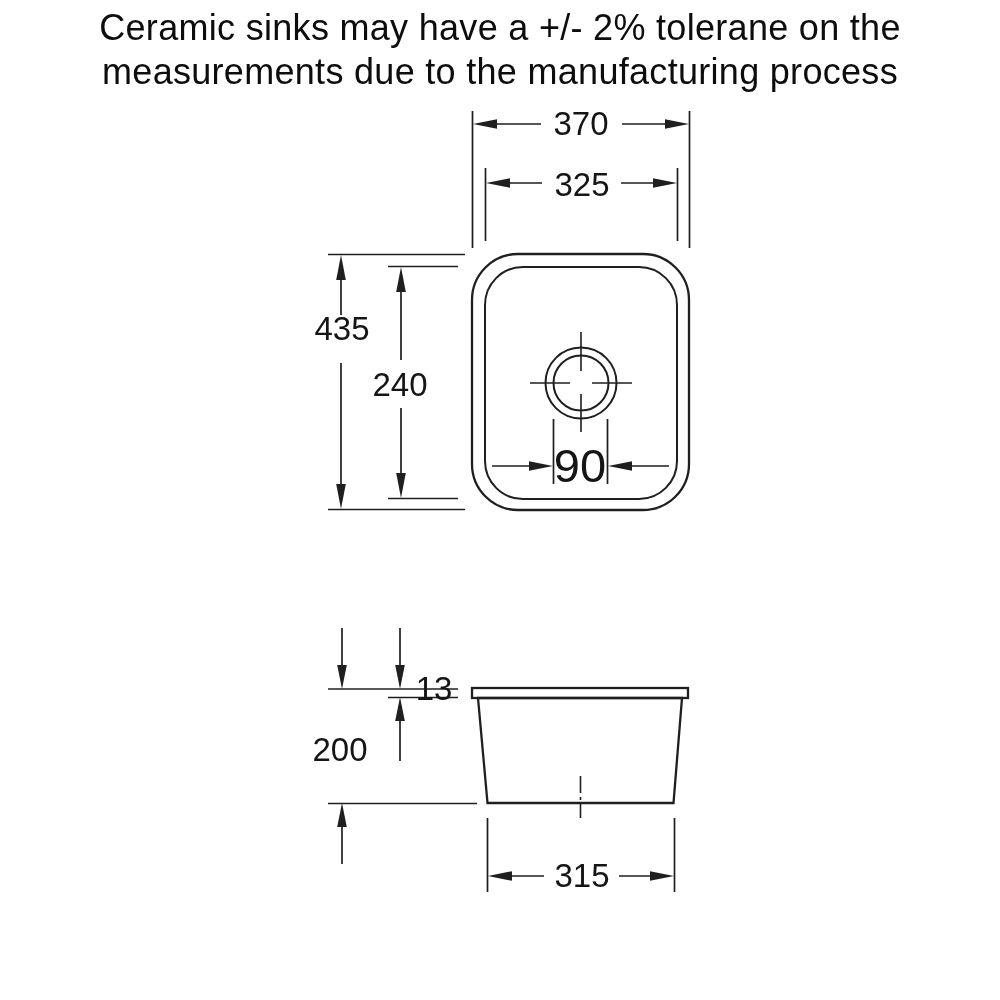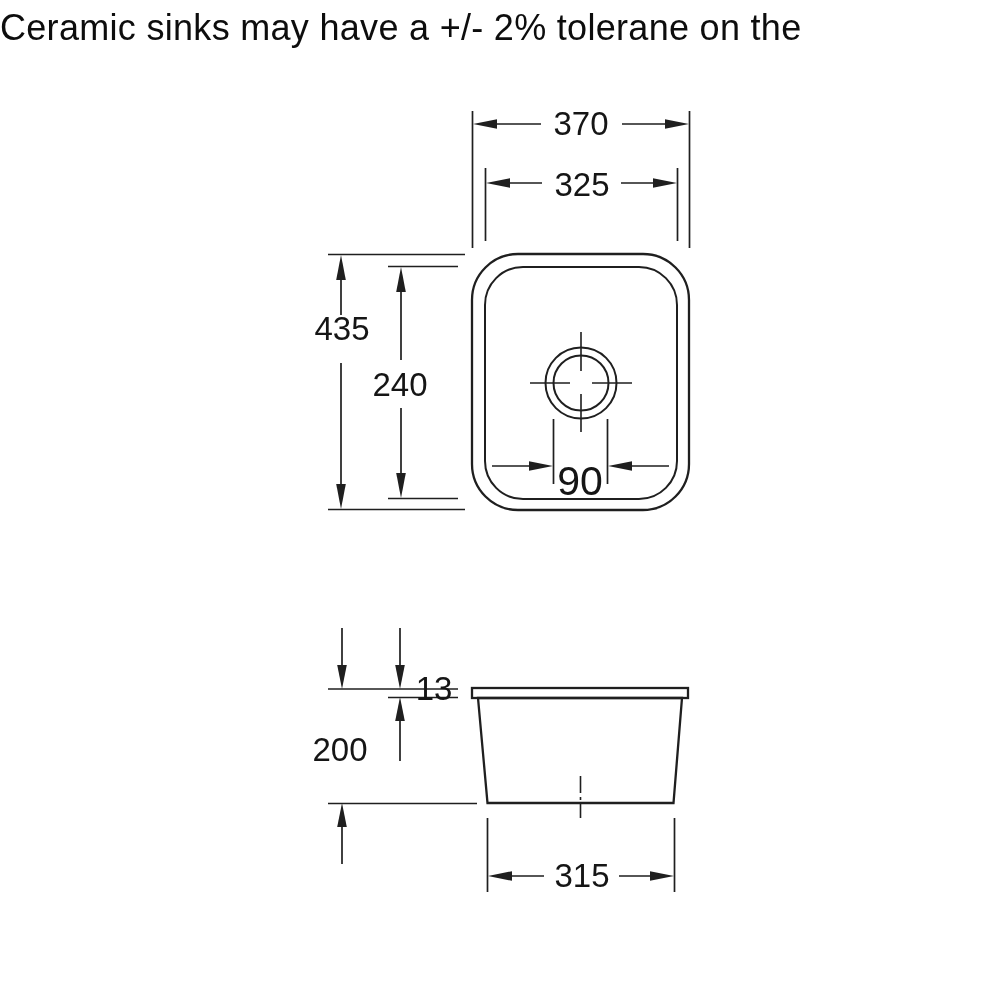--- a/index.html
+++ b/index.html
@@ -6,44 +6,45 @@
   .canvas{
     position:relative;
     width:1000px;height:1000px;
     background:#ffffff;
     font-family:"Liberation Sans", sans-serif;
     overflow:hidden;
   }
   .note{
     position:absolute;
     top:6px;left:0;width:1000px;
-    text-align:left;
+    text-align:center;
     font-size:36px;
     line-height:44px;
     color:#0d0d0d;
     letter-spacing:0.3px;
   }
   svg.linework{position:absolute;left:0;top:0;}
   .dim{
     position:absolute;
     transform:translate(-50%,-50%);
     font-size:33px;
     line-height:1;
     color:#151515;
     white-space:nowrap;
   }
-  .dim.small{font-size:41px;margin-top:16px;}
+  .dim.small{font-size:47px;}
 </style>
 </head>
 <body>
 
 <div class="canvas">
 
   <div class="note">
     <div>Ceramic sinks may have a +/- 2% tolerane on the</div>
+    <div>measurements due to the manufacturing process</div>
   </div>
 
   <svg class="linework" width="1000" height="1000" viewBox="0 0 1000 1000" fill="none" stroke="#1f1f1f">
 
     <g stroke-width="2.3">
       <rect x="472" y="254" width="217" height="256" rx="46"></rect>
       <rect x="485" y="267" width="192" height="232" rx="38" stroke-width="2"></rect>
     </g>
 
     <g stroke-width="2">

